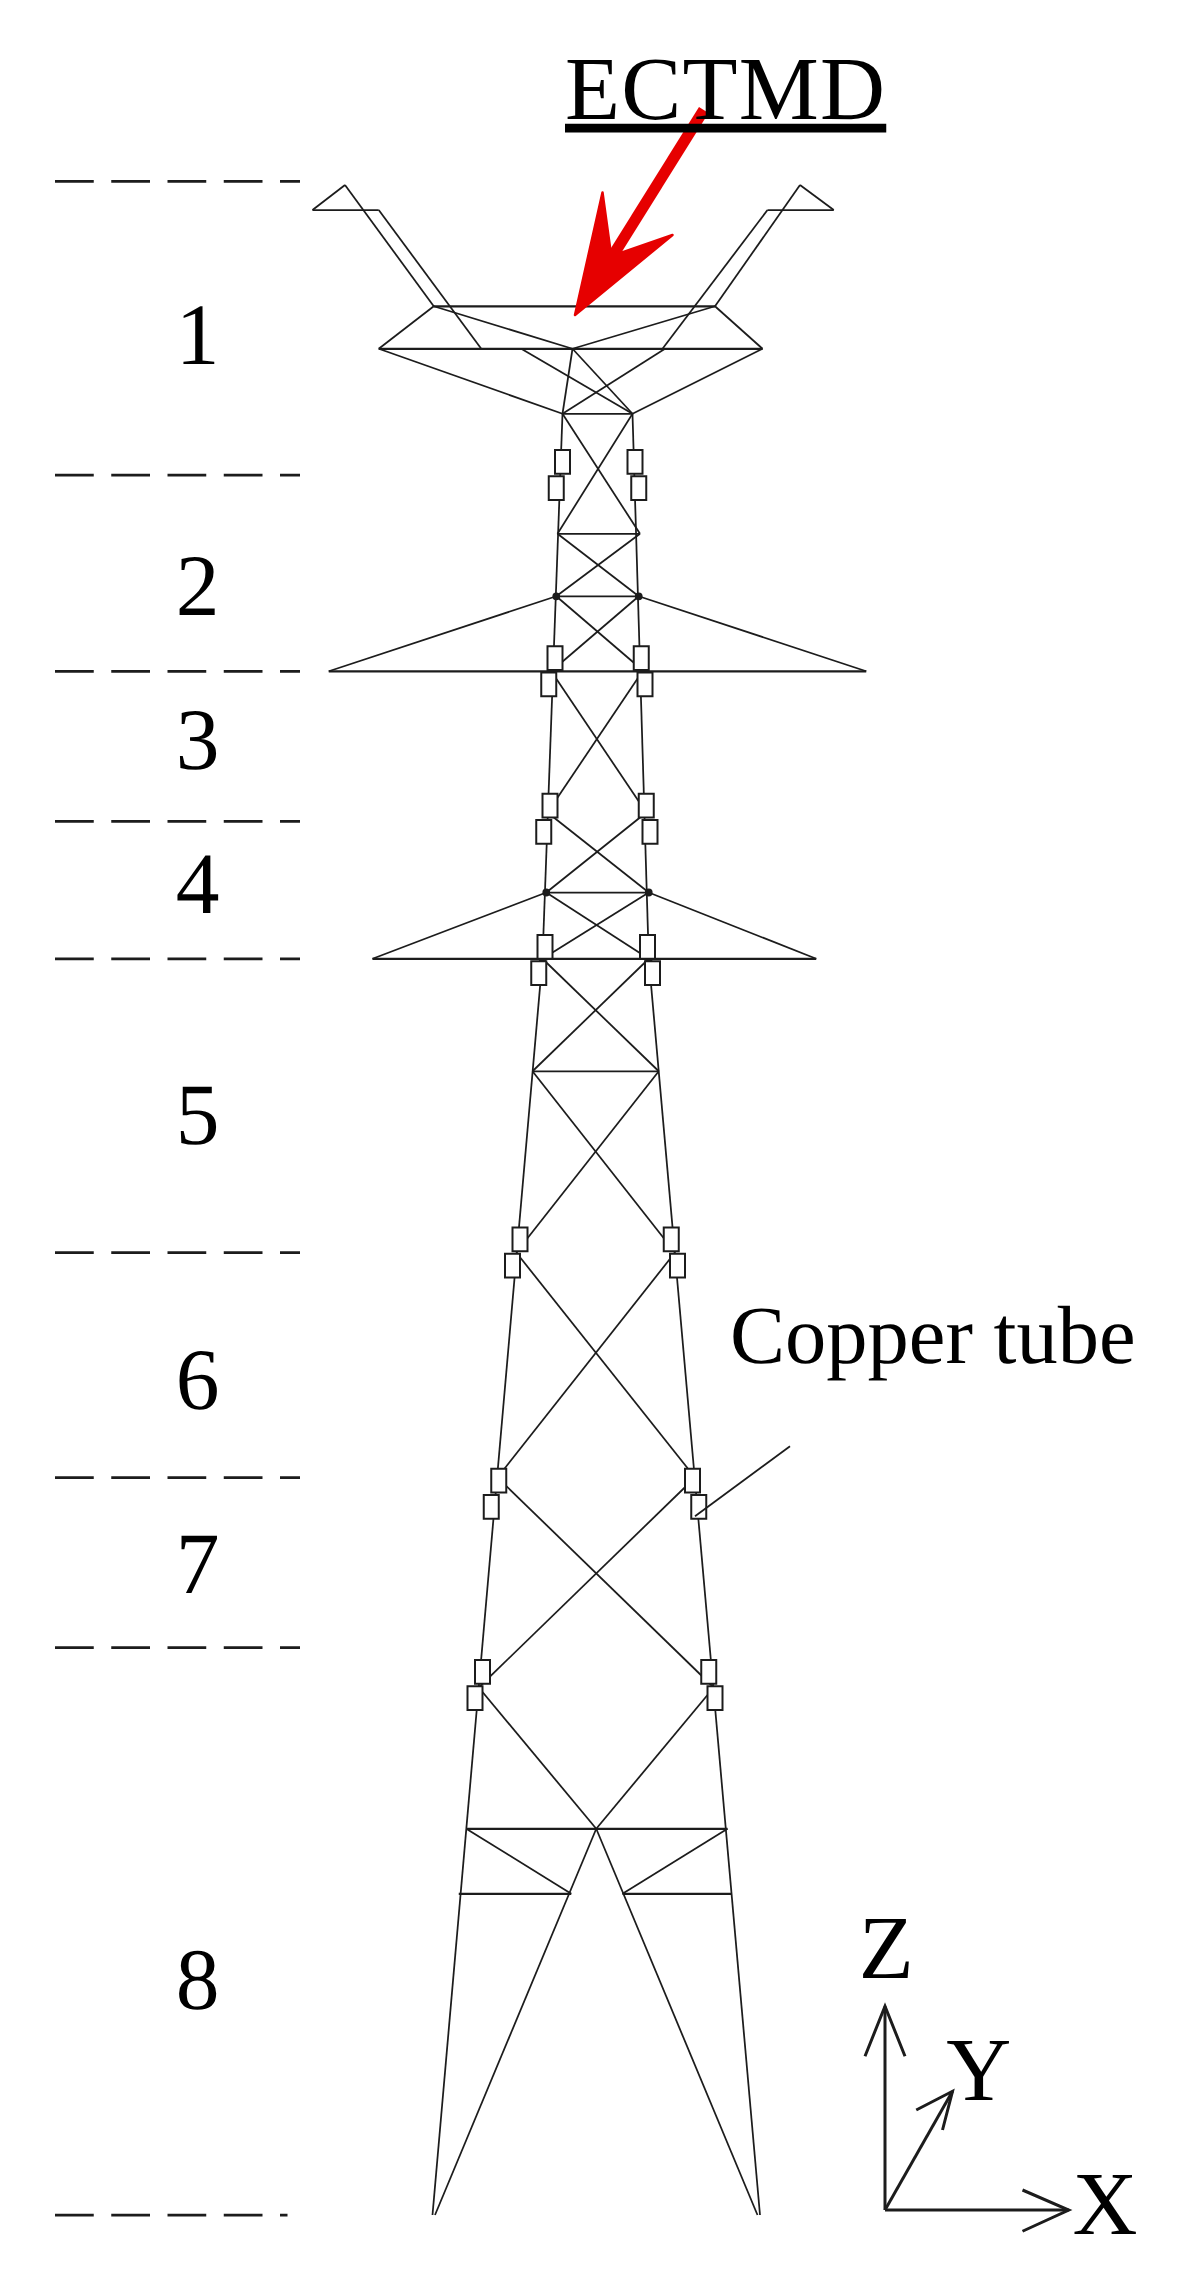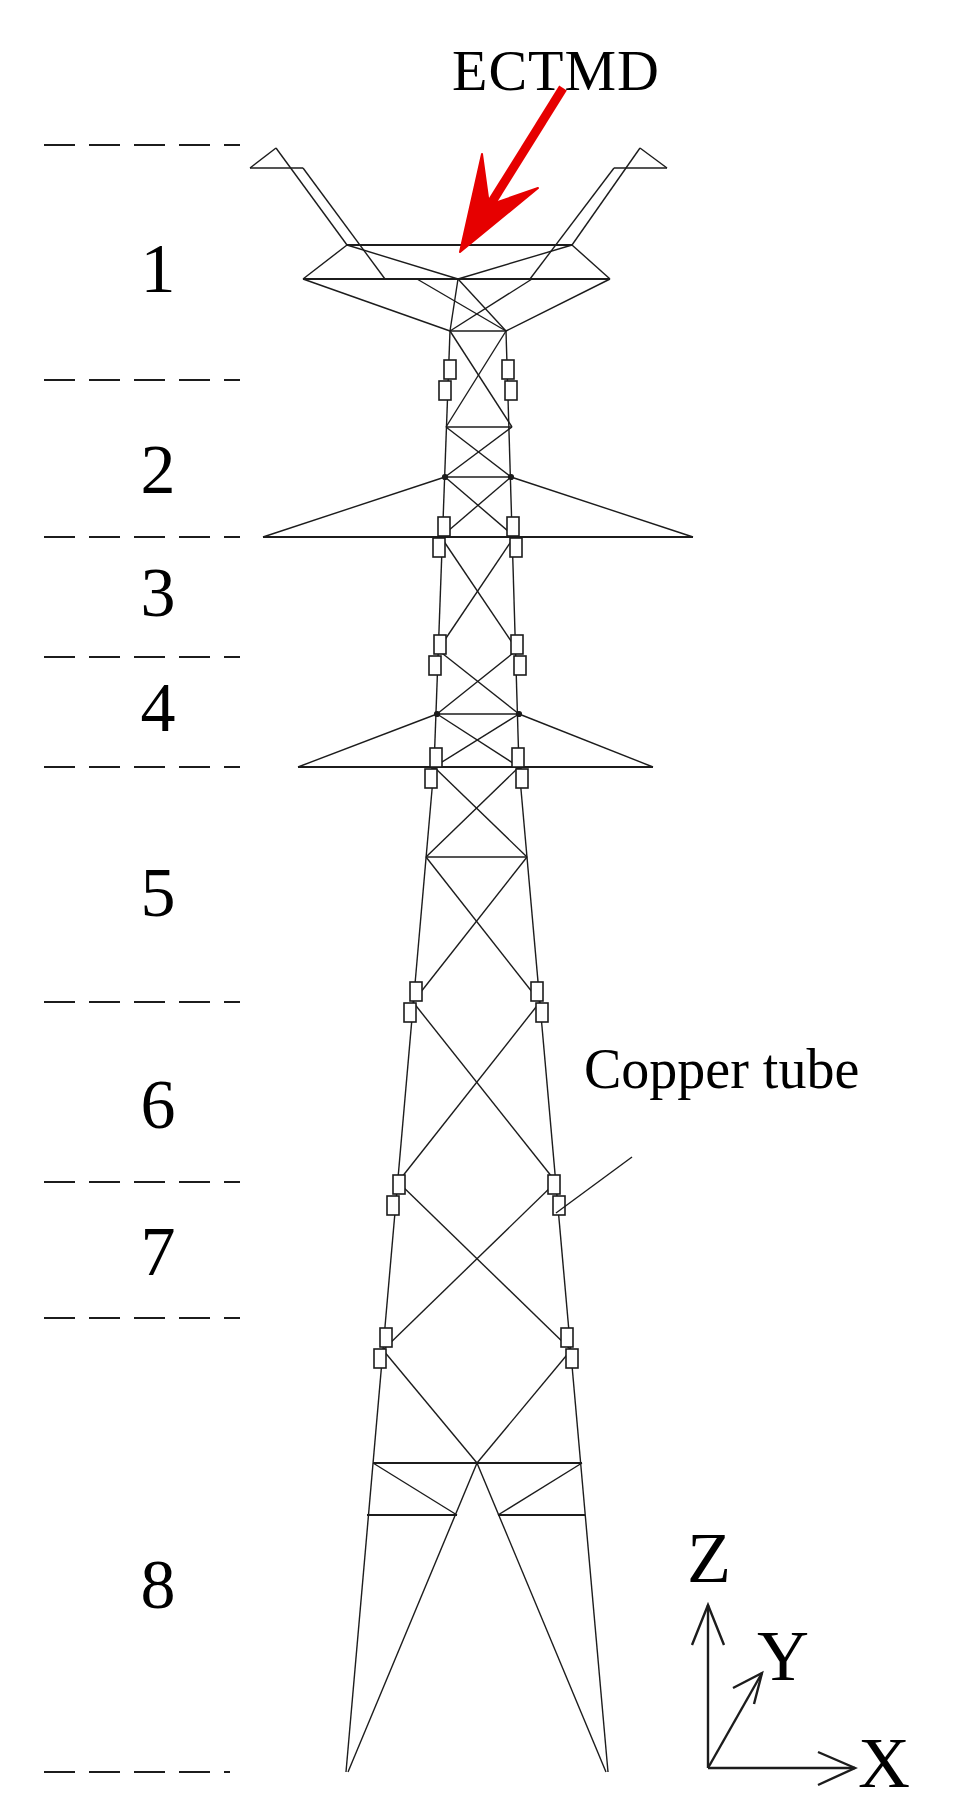--- a/index.html
+++ b/index.html
@@ -1,22 +1,22 @@
 <!DOCTYPE html>
 <html><head>
 <meta charset="utf-8">
 <style>
   html,body{margin:0;padding:0;background:#ffffff;}
   #canvas{position:relative;width:957px;height:1819px;background:#ffffff;overflow:hidden;}
   svg{position:absolute;left:0;top:0;}
   .label{position:absolute;font-family:"Liberation Serif","DejaVu Serif",serif;color:#000;white-space:nowrap;}
   .section-num{width:64px;text-align:center;font-size:70px;line-height:76px;}
   .axis-label{width:64px;text-align:center;font-size:72px;line-height:76px;}
-  .big-label{font-size:58px;line-height:86px;letter-spacing:1px;}
-  .mid-label{font-size:56px;line-height:70px;}
+  .big-label{font-size:72px;line-height:86px;letter-spacing:1px;text-decoration:underline;}
+  .mid-label{font-size:66px;line-height:70px;}
 </style>
 </head>
 <body>
 
 <div id="canvas">
 
   <svg width="957" height="1819" viewBox="0 0 957 1819">
 
     <g stroke="#1c1c1c" stroke-width="2.2" stroke-dasharray="31 14">
       <line x1="44" y1="145" x2="240" y2="145"></line>

